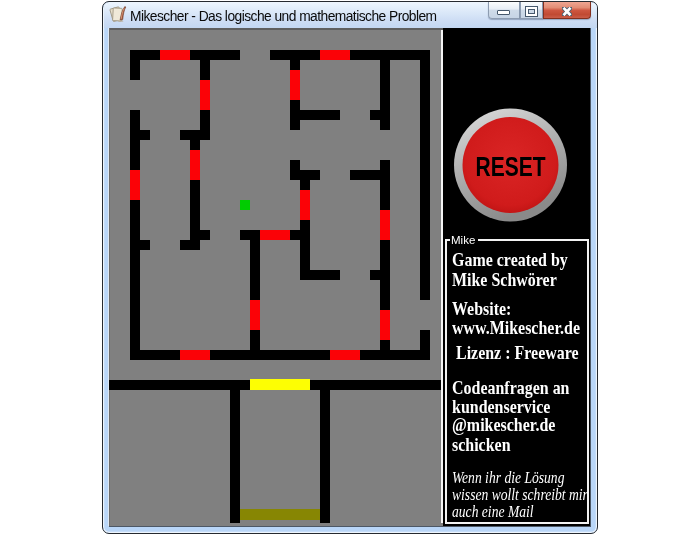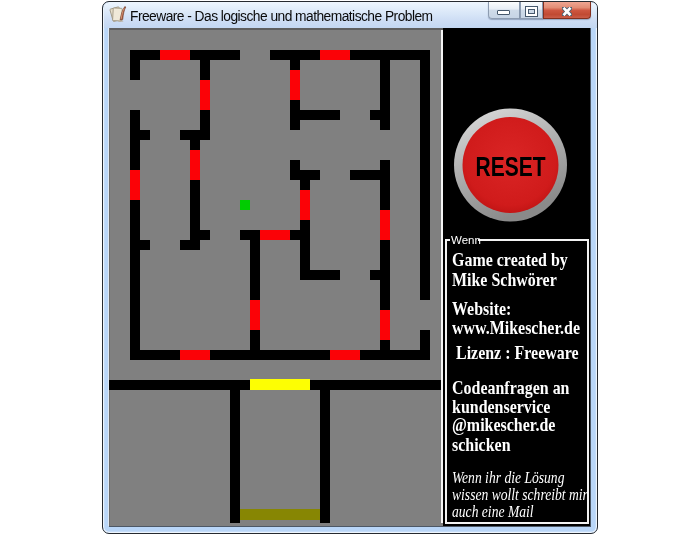--- a/index.html
+++ b/index.html
@@ -21,21 +21,21 @@
       <rect x="2.6" y="2.8" width="9.4" height="12.8" rx="0.8" fill="#e6deca" stroke="#9a917c" stroke-width="0.8"></rect>
     </g>
   <g transform="rotate(3 9 10)">
       <rect x="3.9" y="3.2" width="9" height="12.6" rx="0.8" fill="#f0e9d8" stroke="#9a917c" stroke-width="0.8"></rect>
     </g>
   <path d="M15.8 1.6 C13.5 4.7,12.1 8.9,11.1 15 L13.7 14.6 C14.3 9.4,15.1 4.8,16.8 2 Z" fill="#a65a40" stroke="#6f3c2a" stroke-width="0.6"></path>
   <path d="M14.9 3 C13.3 6,12.4 9.5,11.8 13.8 L12.7 13.7 C13.3 9.4,14 6,15.6 3.4 Z" fill="#d89878"></path>
   <path d="M8.5 16.2 L13.5 15.2 L14.5 16.6 C12.5 17,10.5 17,8.5 16.2 Z" fill="#b4a489" opacity="0.7"></path>
 </svg>
 
-<div class="abs" style="left:130px;top:8.5px;width:360px;font-size:13.8px;letter-spacing:-0.54px;color:#0a0a0a;">Freeware - Das logische und mathematische Problem</div>
+<div class="abs" style="left:130px;top:8.5px;width:360px;font-size:13.8px;letter-spacing:-0.54px;color:#0a0a0a;">Mikescher - Das logische und mathematische Problem</div>
 
 <div class="abs" style="left:488px;top:2px;width:103px;height:17px;"></div>
 
 <div class="abs" style="left:488px;top:2px;width:31.5px;height:17px;box-sizing:border-box;background:linear-gradient(#fbfdfe,#e6edf5 45%,#cfdbe9 50%,#c6d4e5);border:1px solid #8d9cb1;border-top:none;border-radius:0 0 0 4px;box-shadow:0 1px 1px rgba(90,110,140,0.5);"></div>
 
 <div class="abs" style="left:497px;top:10px;width:10.5px;height:2.6px;background:#ffffff;border:1px solid #46586c;border-radius:1px;"></div>
 
 <div class="abs" style="left:519.5px;top:2px;width:23.5px;height:17px;box-sizing:border-box;background:linear-gradient(#fbfdfe,#e6edf5 45%,#cfdbe9 50%,#c6d4e5);border:1px solid #8d9cb1;border-top:none;box-shadow:0 1px 1px rgba(90,110,140,0.5);"></div>
 
 <div class="abs" style="left:525.5px;top:6.5px;width:7.5px;height:5px;border:2px solid #fff;box-shadow:0 0 0 1px #46586c, inset 0 0 0 1px #46586c;"></div>
@@ -171,21 +171,21 @@
         <stop offset="1" stop-color="#bb1212"></stop>
     </radialGradient>
   </defs>
   <circle cx="60.5" cy="61" r="56.5" fill="url(#ring)"></circle>
   <circle cx="60.5" cy="61" r="48" fill="url(#red)"></circle>
   <text x="60.5" y="71.8" font-family="Liberation Sans, sans-serif" font-size="27.5" font-weight="bold" fill="#000" text-anchor="middle" textLength="70" lengthAdjust="spacingAndGlyphs">RESET</text>
 </svg>
 
 <div class="abs" style="left:444.5px;top:239px;width:140px;height:280.5px;border:2px solid #f2f2f2;"></div>
 
-<div class="abs" style="left:449.5px;top:233.8px;width:27px;height:12px;background:#000;color:#fff;font-size:11.5px;padding-left:1.5px;">Wenn</div>
+<div class="abs" style="left:449.5px;top:233.8px;width:27px;height:12px;background:#000;color:#fff;font-size:11.5px;padding-left:1.5px;">Mike</div>
 
 <div class="abs" style="left:451.5px;top:250.0px;color:#fff;font-family:'Liberation Serif',serif;font-weight:bold;font-size:19px;line-height:19px;white-space:nowrap;transform:scaleX(0.84);transform-origin:0 0;">Game created by</div>
 <div class="abs" style="left:451.5px;top:270.0px;color:#fff;font-family:'Liberation Serif',serif;font-weight:bold;font-size:19px;line-height:19px;white-space:nowrap;transform:scaleX(0.84);transform-origin:0 0;">Mike Schwörer</div>
 <div class="abs" style="left:451.5px;top:299.0px;color:#fff;font-family:'Liberation Serif',serif;font-weight:bold;font-size:19px;line-height:19px;white-space:nowrap;transform:scaleX(0.84);transform-origin:0 0;">Website:</div>
 <div class="abs" style="left:451.5px;top:317.5px;color:#fff;font-family:'Liberation Serif',serif;font-weight:bold;font-size:19px;line-height:19px;white-space:nowrap;transform:scaleX(0.84);transform-origin:0 0;">www.Mikescher.de</div>
 <div class="abs" style="left:455.5px;top:343.0px;color:#fff;font-family:'Liberation Serif',serif;font-weight:bold;font-size:19px;line-height:19px;white-space:nowrap;transform:scaleX(0.84);transform-origin:0 0;">Lizenz : Freeware</div>
 <div class="abs" style="left:451.5px;top:377.5px;color:#fff;font-family:'Liberation Serif',serif;font-weight:bold;font-size:19px;line-height:19px;white-space:nowrap;transform:scaleX(0.84);transform-origin:0 0;">Codeanfragen an</div>
 <div class="abs" style="left:451.5px;top:396.5px;color:#fff;font-family:'Liberation Serif',serif;font-weight:bold;font-size:19px;line-height:19px;white-space:nowrap;transform:scaleX(0.84);transform-origin:0 0;">kundenservice</div>
 <div class="abs" style="left:451.5px;top:415.0px;color:#fff;font-family:'Liberation Serif',serif;font-weight:bold;font-size:19px;line-height:19px;white-space:nowrap;transform:scaleX(0.84);transform-origin:0 0;">@mikescher.de</div>
 <div class="abs" style="left:451.5px;top:434.5px;color:#fff;font-family:'Liberation Serif',serif;font-weight:bold;font-size:19px;line-height:19px;white-space:nowrap;transform:scaleX(0.84);transform-origin:0 0;">schicken</div>

